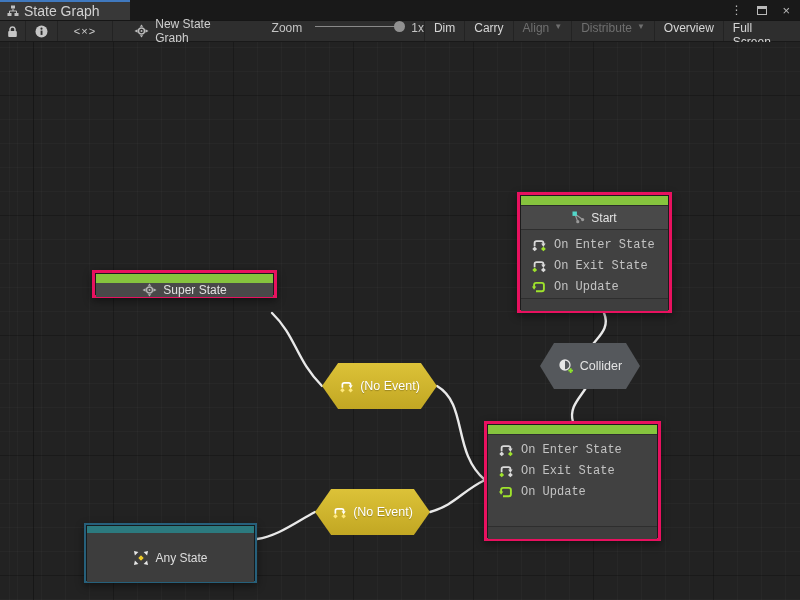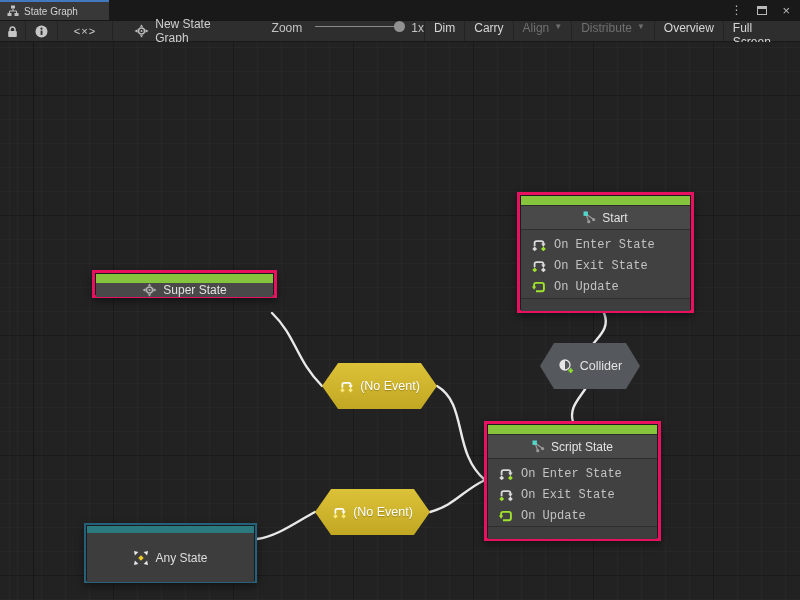--- a/index.html
+++ b/index.html
@@ -1,21 +1,21 @@
 <!DOCTYPE html>
 <html><head>
 <meta charset="utf-8">
 <style>
   * { margin:0; padding:0; box-sizing:border-box; }
   html,body { width:800px; height:600px; overflow:hidden; }
   body { font-family:"Liberation Sans", sans-serif; background:#191919; position:relative; }
 
   
   .titlebar { height:20px; background:#191919; display:flex; align-items:stretch; }
-  .tab { width:109px; background:#383838; border-top:2px solid #4079bf; display:flex; align-items:center; gap:5px; padding-left:7px; color:#d2d2d2; font-size:10px; }
+  .tab { width:130px; background:#383838; border-top:2px solid #4079bf; display:flex; align-items:center; gap:5px; padding-left:7px; color:#d2d2d2; font-size:14px; }
   .win-controls { margin-left:auto; display:flex; align-items:center; gap:15px; padding-right:10px; color:#b9b9b9; }
   .kebab { font-size:12px; line-height:1; }
   .maxbox { width:10px; height:9px; border:1px solid #b9b9b9; border-top-width:3px; display:inline-block; }
   .closex { font-size:13px; line-height:1; }
 
   
   .toolbar { height:22px; background:#2e2e2e; border-top:1px solid #161616; border-bottom:1px solid #191919; display:flex; align-items:stretch; font-size:12px; color:#c9c9c9; }
   .tbtn { display:flex; align-items:center; justify-content:center; border-right:1px solid #232323; }
   .tbtn.lock { width:26px; }
   .tbtn.info { width:32px; }
@@ -163,21 +163,21 @@
   <svg class="edges">
     <g fill="none" stroke="#e9e9e9" stroke-width="2.4" stroke-linecap="round">
       <path d="M 272 271 C 296 294, 296 318, 322 344"></path>
       <path d="M 437 344 C 468 362, 452 410, 485 438"></path>
       <path d="M 257 497 C 278 494, 296 480, 315 470"></path>
       <path d="M 430 470 C 455 463, 462 449, 485 438"></path>
       <path d="M 604 271 C 614 295, 579 301, 589 324 C 598 347, 566 357, 573 380"></path>
     </g>
   </svg>
 
-  <div class="node sel" style="left:517px; top:150px; width:177px; height:121px;">
+  <div class="node sel" style="left:517px; top:150px; width:155px; height:121px;">
     <div class="node-inner">
       <div class="gbar"></div>
       <div class="hdr">
         <span class="icon">
           <svg width="13" height="13" viewBox="0 0 13 13">
             <path d="M3 3 L10.3 8.3 M3 3 L5.6 10.4" stroke="#9a9a9a" stroke-width="1.2"></path>
             <rect x="0.5" y="0.5" width="4.4" height="4.4" fill="#52d6c9"></rect>
             <circle cx="10.6" cy="8.6" r="1.6" fill="#9a9a9a"></circle>
             <circle cx="5.8" cy="10.7" r="1.6" fill="#9a9a9a"></circle>
           </svg>
@@ -271,31 +271,20 @@
         <rect x="2" y="10.2" width="3.4" height="3.4" transform="rotate(45 3.7 11.9)" fill="#ffe87c"></rect>
         <rect x="10.7" y="10.2" width="3.4" height="3.4" transform="rotate(45 12.4 11.9)" fill="#ffe87c"></rect>
       </svg>
     </span>
     <span>(No Event)</span>
   </div>
 
   <div class="node sel" style="left:484px; top:379px; width:177px; height:120px;">
     <div class="node-inner">
       <div class="gbar"></div>
-      <div class="hdr">
-        <span class="icon">
-          <svg width="13" height="13" viewBox="0 0 13 13">
-            <path d="M3 3 L10.3 8.3 M3 3 L5.6 10.4" stroke="#9a9a9a" stroke-width="1.2"></path>
-            <rect x="0.5" y="0.5" width="4.4" height="4.4" fill="#52d6c9"></rect>
-            <circle cx="10.6" cy="8.6" r="1.6" fill="#9a9a9a"></circle>
-            <circle cx="5.8" cy="10.7" r="1.6" fill="#9a9a9a"></circle>
-          </svg>
-        </span>
-        <span>Script State</span>
-      </div>
       <div class="evts">
         <div class="evt">
           <span class="icon">
             <svg width="16" height="16" viewBox="0 0 16 16">
               <path d="M3.6 9.2 V6 Q3.6 4.2 5.6 4.2 H10.4 Q12.4 4.2 12.4 6 V7" stroke="#dadada" stroke-width="1.8" fill="none"></path>
               <path d="M10.2 6.6 L14.6 6.6 L12.4 10 Z" fill="#dadada"></path>
               <rect x="2" y="10.2" width="3.4" height="3.4" transform="rotate(45 3.7 11.9)" fill="#dadada"></rect>
               <rect x="10.7" y="10.2" width="3.4" height="3.4" transform="rotate(45 12.4 11.9)" fill="#9fe32c"></rect>
             </svg>
           </span>

